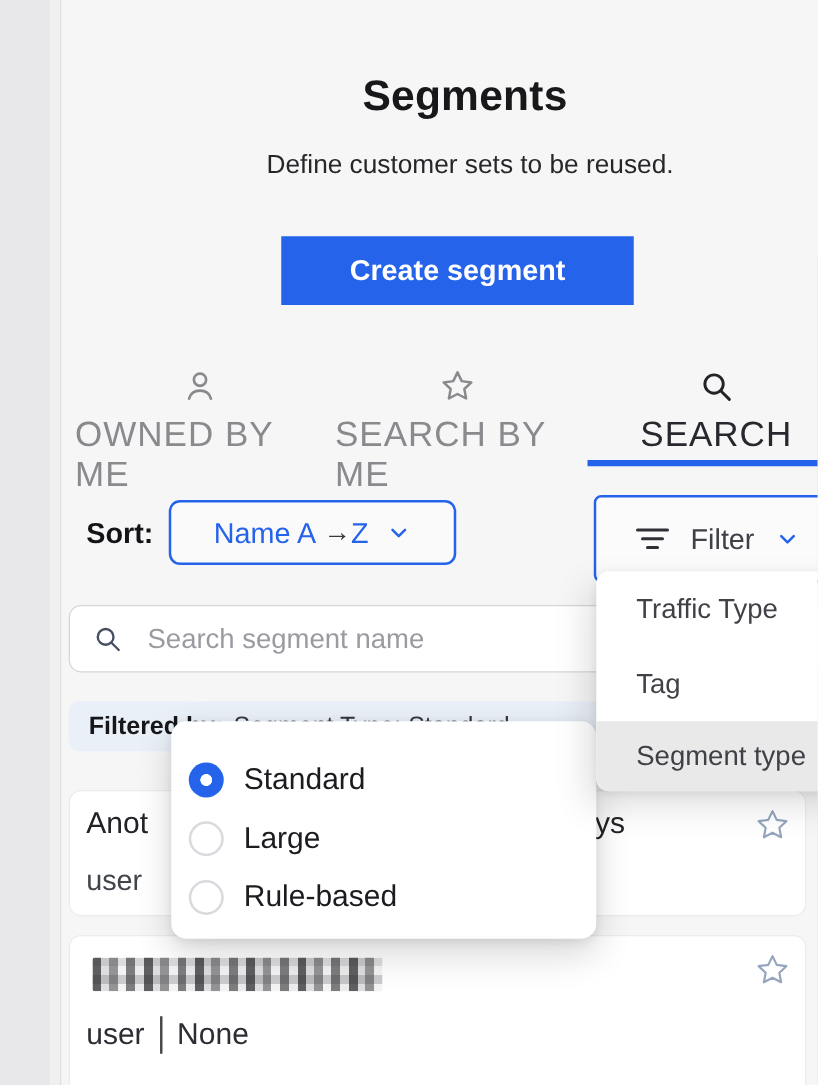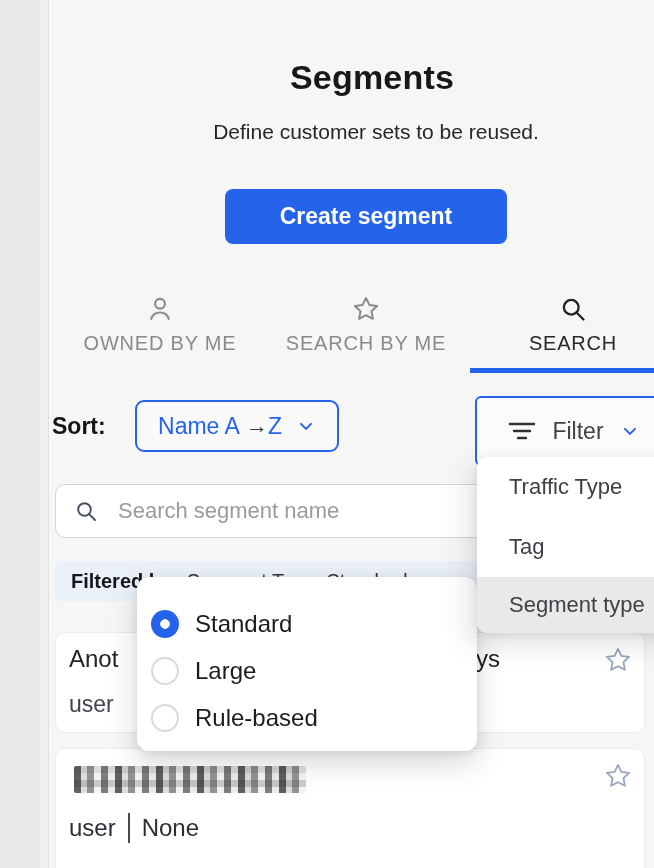--- a/index.html
+++ b/index.html
@@ -7,34 +7,34 @@
   #app{position:relative;width:654px;height:868px;background:#f6f6f7;overflow:hidden;margin-left:40px;}
   .abs{position:absolute;}
 
   
   #page-edge{left:0;top:0;width:9px;height:868px;background:#f0f0f1;border-right:1px solid #e1e1e3;}
 
   
   #close-btn{right:16px;top:32px;width:24px;height:24px;display:flex;align-items:center;justify-content:center;cursor:pointer;background:none;border:none;padding:0;}
   #modal-title{left:10px;right:0;top:58px;text-align:center;font-size:34px;font-weight:700;color:#18181b;letter-spacing:.2px;}
   #modal-subtitle{left:10px;right:0;top:120px;text-align:center;font-size:21px;color:#27272a;padding-left:8px;}
-  #create-btn{left:185px;top:189px;width:282px;height:55px;background:#2563eb;color:#fff;font-size:23px;font-weight:600;border:none;border-radius:8px;display:flex;align-items:center;justify-content:center;cursor:pointer;}
+  #create-btn{left:185px;top:189px;width:282px;height:55px;background:#2563eb;color:#fff;font-size:23px;font-weight:600;border:none;border-radius:0;display:flex;align-items:center;justify-content:center;cursor:pointer;}
 
   
   .tab{top:295px;height:78px;display:flex;flex-direction:column;align-items:center;justify-content:flex-start;gap:7px;cursor:pointer;}
-  .tab .tab-label{font-size:20px;letter-spacing:.8px;color:#8a8a8e;margin-top:2px;}
+  .tab .tab-label{font-size:28px;letter-spacing:.8px;color:#8a8a8e;margin-top:2px;}
   #tab-owned{left:20px;width:200px;}
   #tab-starred{left:228px;width:196px;}
   #tab-search{left:430px;width:206px;}
   #tab-search .tab-label{color:#26282d;}
   #tab-search .tab-underline{position:absolute;left:0;right:0;bottom:0;height:5px;background:#2563eb;}
 
   
-  #sort-label{left:12px;top:413px;font-size:23px;font-weight:700;color:#141418;text-align:center;}
-  #sort-dropdown{left:95px;top:400px;width:204px;height:52px;border:2px solid #2563eb;border-radius:9px;display:flex;align-items:center;justify-content:center;gap:8px;cursor:pointer;background:#fafafb;}
+  #sort-label{left:29px;top:413px;font-size:23px;font-weight:700;color:#141418;text-align:center;}
+  #sort-dropdown{left:95px;top:400px;width:230px;height:52px;border:2px solid #2563eb;border-radius:9px;display:flex;align-items:center;justify-content:center;gap:8px;cursor:pointer;background:#fafafb;}
   #sort-dropdown .sv{font-size:23px;color:#2563eb;}
   #sort-dropdown .sa{font-size:22px;color:#3a3a3e;margin:0 -2px;}
   #filter-btn{left:435px;top:396px;width:198px;height:70px;border:2px solid #2563eb;border-radius:6px;display:flex;align-items:center;justify-content:center;gap:16px;cursor:pointer;background:#fbfbfc;}
   #filter-btn .fl{font-size:23px;color:#3f4147;}
 
   
   #search-box{left:15px;top:484px;width:622px;height:54px;background:#fff;border:1px solid #d6d6da;border-radius:10px;display:flex;align-items:center;gap:18px;padding:0 18px;z-index:2;}
   #search-box input{flex:1;border:none;outline:none;background:transparent;font-size:22px;color:#27272a;}
   #search-box input::placeholder{color:#9a9aa1;}
 

